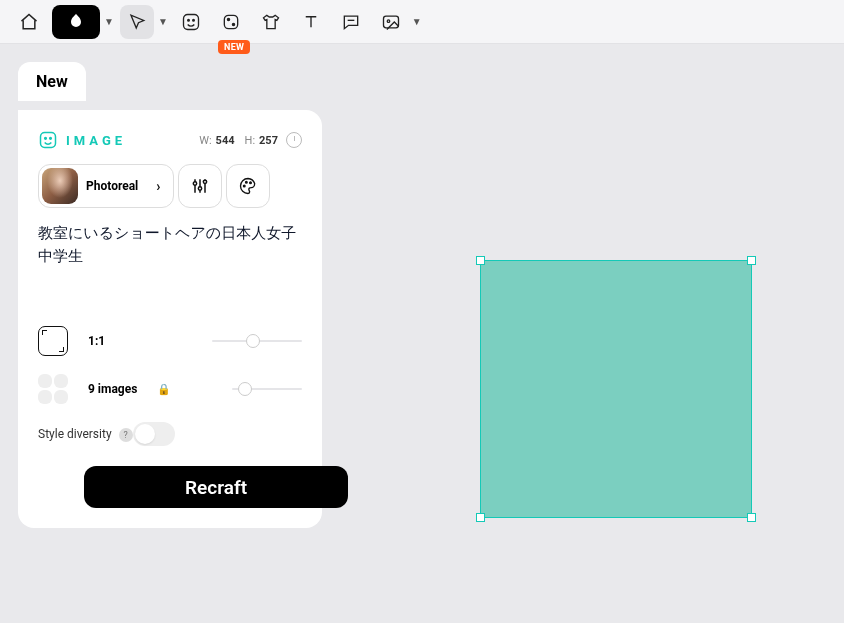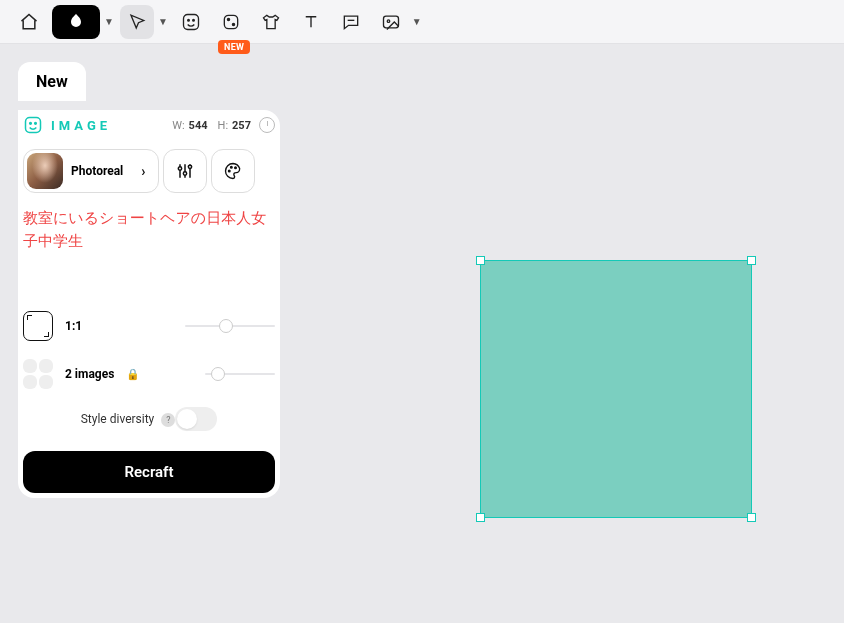--- a/index.html
+++ b/index.html
@@ -8,66 +8,66 @@
   .toolbar { height: 44px; background: #f5f5f7; display: flex; align-items: center; padding: 0 12px; gap: 6px; border-bottom: 1px solid #e2e2e5; position: relative; }
   .tb-btn { width: 34px; height: 34px; border-radius: 8px; display: flex; align-items: center; justify-content: center; cursor: pointer; color: #222; }
   .tb-btn.dark { background: #000; color: #fff; width: 48px; }
   .tb-btn.lgrey { background: #e2e2e5; }
   .tb-group { display: flex; align-items: center; gap: 2px; }
   .chev { font-size: 10px; color: #555; margin-left: 2px; }
   .new-badge { position: absolute; top: 40px; left: 218px; background: #ff5b1a; color: #fff; font-size: 9px; font-weight: 700; padding: 2px 6px; border-radius: 4px; letter-spacing: 0.3px; }
 
   .tab { position: absolute; top: 62px; left: 18px; background: #fff; padding: 10px 18px 10px 18px; border-radius: 12px 12px 0 0; font-weight: 700; font-size: 16px; z-index: 2; }
 
-  .panel { position: absolute; top: 110px; left: 18px; width: 262px; background: #fff; border-radius: 0 16px 16px 16px; padding: 5px; z-index: 1; }
+  .panel { position: absolute; top: 110px; left: 18px; width: 304px; background: #fff; border-radius: 0 16px 16px 16px; padding: 20px; z-index: 1; }
 
   .panel-header { display: flex; align-items: center; justify-content: space-between; margin-bottom: 14px; }
   .image-label { display: flex; align-items: center; gap: 8px; color: #14c9b7; font-weight: 700; font-size: 13px; letter-spacing: 4px; }
   .image-label svg { width: 20px; height: 20px; }
   .dims { font-size: 11px; color: #333; display: flex; align-items: center; gap: 4px; }
   .dims .lbl { color: #888; }
   .dims .val { font-weight: 700; text-align: right; }
   .clock { width: 16px; height: 16px; border: 1.2px solid #bbb; border-radius: 50%; margin-left: 4px; position: relative; }
   .clock::after { content: ""; position: absolute; top: 3px; left: 7px; width: 1px; height: 5px; background: #bbb; }
 
   .style-row { display: flex; gap: 4px; margin-bottom: 14px; }
   .style-chip { display: flex; align-items: center; border: 1.2px solid #ddd; border-radius: 12px; height: 44px; padding: 3px 8px 3px 3px; gap: 8px; cursor: pointer; }
   .thumb { width: 36px; height: 36px; border-radius: 9px; background: linear-gradient(135deg,#c9a57a 0%, #8c5d44 50%, #3b2b24 100%); position: relative; overflow: hidden; }
   .thumb::after { content:""; position:absolute; inset:0; background: radial-gradient(ellipse 60% 80% at 50% 35%, rgba(240,210,190,0.95), rgba(240,210,190,0) 60%); }
   .style-name { font-size: 12px; font-weight: 700; }
   .style-chev { font-size: 14px; font-weight: 700; color: #111; margin-left: 10px; margin-right: 4px; }
   .sq-btn { width: 44px; height: 44px; border: 1.2px solid #ddd; border-radius: 12px; display: flex; align-items: center; justify-content: center; cursor: pointer; }
 
-  .prompt { font-size: 15px; line-height: 1.55; color: #ef4444; margin-bottom: 44px; min-height: 60px; }
-
-  .row { display: flex; align-items: center; margin-bottom: 18px; gap: 12px; }
+  .prompt { font-size: 15px; line-height: 1.55; color: #0f172a; margin-bottom: 44px; min-height: 60px; }
+
+  .row { display: flex; align-items: center; margin-bottom: 18px; gap: 20px; }
   .row .mini { font-size: 12px; font-weight: 700; }
   .aspect-box { width: 30px; height: 30px; border: 1.5px solid #111; border-radius: 7px; position: relative; }
   .aspect-box::before, .aspect-box::after { content: ""; position: absolute; width: 4px; height: 4px; border: 1.2px solid #111; }
   .aspect-box::before { top: 3px; left: 3px; border-right: none; border-bottom: none; }
   .aspect-box::after { bottom: 3px; right: 3px; border-left: none; border-top: none; }
 
   .grid4 { width: 30px; height: 30px; display: grid; grid-template-columns: 1fr 1fr; grid-template-rows: 1fr 1fr; gap: 2px; }
   .grid4 div { background: #eee; border-radius: 6px; }
 
   .slider { flex: 1; height: 2px; background: #e5e5e8; border-radius: 2px; position: relative; margin-left: auto; max-width: 90px; }
   .slider-h { width: 14px; height: 14px; border-radius: 50%; background: #fff; border: 1.5px solid #ccc; position: absolute; top: -6px; }
   .lock { font-size: 11px; }
 
-  .setting-row { display: flex; align-items: center; justify-content: center; font-size: 12px; color: #333; margin-bottom: 14px; }
+  .setting-row { display: flex; align-items: center; justify-content: flex-start; font-size: 12px; color: #333; margin-bottom: 14px; }
   .setting-row .info { width: 14px; height: 14px; border-radius: 50%; background: #ddd; color: #777; font-size: 9px; display: inline-flex; align-items: center; justify-content: center; margin-left: 4px; }
   .toggle { width: 42px; height: 24px; border-radius: 12px; background: #eee; position: relative; cursor: pointer; }
   .toggle .knob { width: 20px; height: 20px; border-radius: 50%; background: #fff; position: absolute; top: 2px; left: 2px; box-shadow: 0 1px 2px rgba(0,0,0,0.1); display:flex; align-items:center; justify-content:center; font-size:12px; color:#777;}
 
   .seg { display: flex; border: 1px solid #e3e3e6; border-radius: 10px; overflow: hidden; }
   .seg div { padding: 7px 16px; font-size: 12px; cursor: pointer; }
   .seg .active { background: #fff; font-weight: 500; color: #111; }
   .seg .inactive { background: #f5f5f7; color: #999; }
 
-  .recraft-btn { width: 100%; background: #000; color: #fff; border: none; border-radius: 12px; height: 42px; font-size: 15px; font-weight: 600; cursor: pointer; margin-top: 6px; }
+  .recraft-btn { width: 100%; background: #000; color: #fff; border: none; border-radius: 12px; height: 42px; font-size: 19px; font-weight: 600; cursor: pointer; margin-top: 6px; margin-left: 46px; }
 
   .canvas-obj { position: absolute; top: 260px; left: 480px; width: 272px; height: 258px; background: #7bcfc0; border: 1.5px solid #14c9b7; }
   .handle { position: absolute; width: 9px; height: 9px; background: #fff; border: 1.5px solid #14c9b7; }
   .h-tl { top: -5px; left: -5px; } .h-tr { top: -5px; right: -5px; }
   .h-bl { bottom: -5px; left: -5px; } .h-br { bottom: -5px; right: -5px; }
 
   svg { display: block; }
 </style>
 </head>
 <body>
@@ -195,21 +195,21 @@
       </div>
   </div>
 
   <div class="row">
     <div class="grid4">
         <div></div>
         <div></div>
         <div></div>
         <div></div>
       </div>
-    <span class="mini">2 images</span>
+    <span class="mini">9 images</span>
     <span class="lock">🔒</span>
     <div class="slider" style="max-width:70px">
         <div class="slider-h" style="left:8%"></div>
       </div>
   </div>
 
   <div class="setting-row">
     <span>
       <span>Style diversity</span>
       <span class="info">?</span>

